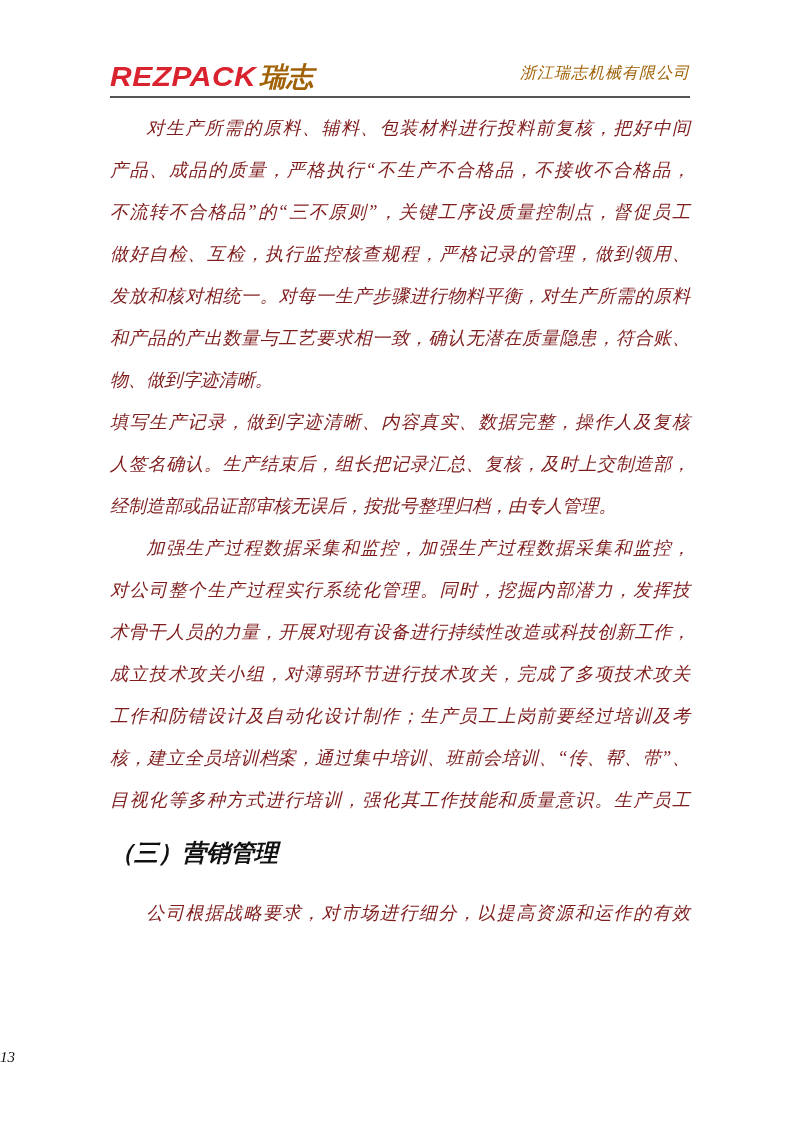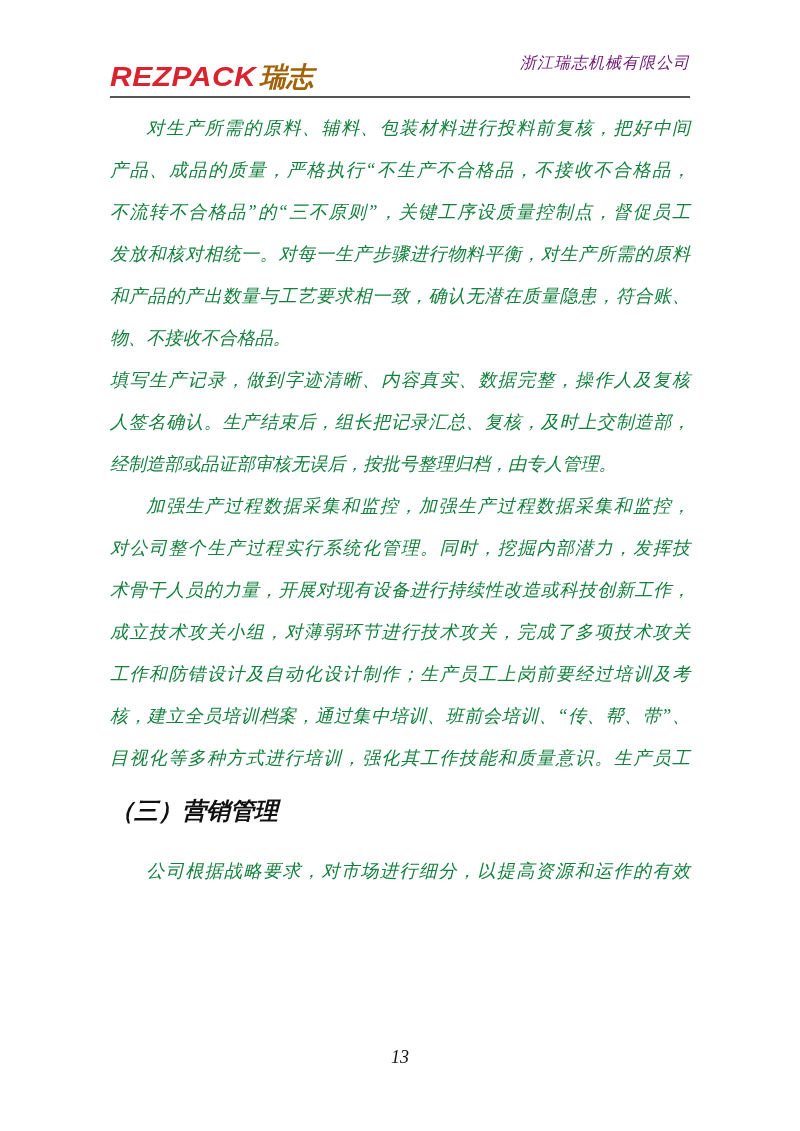--- a/index.html
+++ b/index.html
@@ -36,51 +36,51 @@
   .logo-cn {
     font-family: "Liberation Sans", "DejaVu Sans", sans-serif;
     font-weight: 900;
     font-size: 27px;
     color: #a16207;
     margin-left: 3px;
   }
   .company {
     font-size: 16px;
     letter-spacing: 1px;
-    color: #701a75;
-    padding-bottom: 22px;
+    color: #a16207;
+    padding-bottom: 12px;
     white-space: nowrap;
   }
   .header-rule { height: 2px; background: #555555; width: 100%; }
   
   .content { margin-top: 9px; font-size: 18.1px; line-height: 42px; }
   .para { margin: 0; }
   .line {
     text-align: justify;
     text-align-last: justify;
     white-space: nowrap;
-    color: #15803d;
+    color: #7f1d1d;
   }
   .line.first { text-indent: 2em; }
   .line.last { text-align-last: left; }
   .heading {
     font-family: "Liberation Sans", "DejaVu Sans", sans-serif;
     font-weight: bold;
     font-size: 24px;
     line-height: 44px;
     color: #111111;
     margin: 10px 0 17px 0;
   }
   
   .footer {
     position: absolute;
     left: 0; right: 0;
     top: 1046px;
-    text-align: center;
-    font-size: 18px;
+    text-align: left;
+    font-size: 15px;
     line-height: 18px;
     color: #111111;
   }
 </style>
 </head>
 <body>
 
 <div class="page">
 
   <div class="header">
@@ -90,23 +90,24 @@
     </div>
     <div class="company">浙江瑞志机械有限公司</div>
   </div>
   <div class="header-rule"></div>
 
   <div class="content">
     <div class="para">
         <div class="line first">对生产所需的原料、辅料、包装材料进行投料前复核，把好中间</div>
         <div class="line">产品、成品的质量，严格执行“不生产不合格品，不接收不合格品，</div>
         <div class="line">不流转不合格品”的“三不原则”，关键工序设质量控制点，督促员工</div>
+        <div class="line">做好自检、互检，执行监控核查规程，严格记录的管理，做到领用、</div>
         <div class="line">发放和核对相统一。对每一生产步骤进行物料平衡，对生产所需的原料</div>
         <div class="line">和产品的产出数量与工艺要求相一致，确认无潜在质量隐患，符合账、</div>
-        <div class="line last">物、不接收不合格品。</div>
+        <div class="line last">物、做到字迹清晰。</div>
       </div>
     <div class="para">
         <div class="line">填写生产记录，做到字迹清晰、内容真实、数据完整，操作人及复核</div>
         <div class="line">人签名确认。生产结束后，组长把记录汇总、复核，及时上交制造部，</div>
         <div class="line last">经制造部或品证部审核无误后，按批号整理归档，由专人管理。</div>
       </div>
     <div class="para">
         <div class="line first">加强生产过程数据采集和监控，加强生产过程数据采集和监控，</div>
         <div class="line">对公司整个生产过程实行系统化管理。同时，挖掘内部潜力，发挥技</div>
         <div class="line">术骨干人员的力量，开展对现有设备进行持续性改造或科技创新工作，</div>

